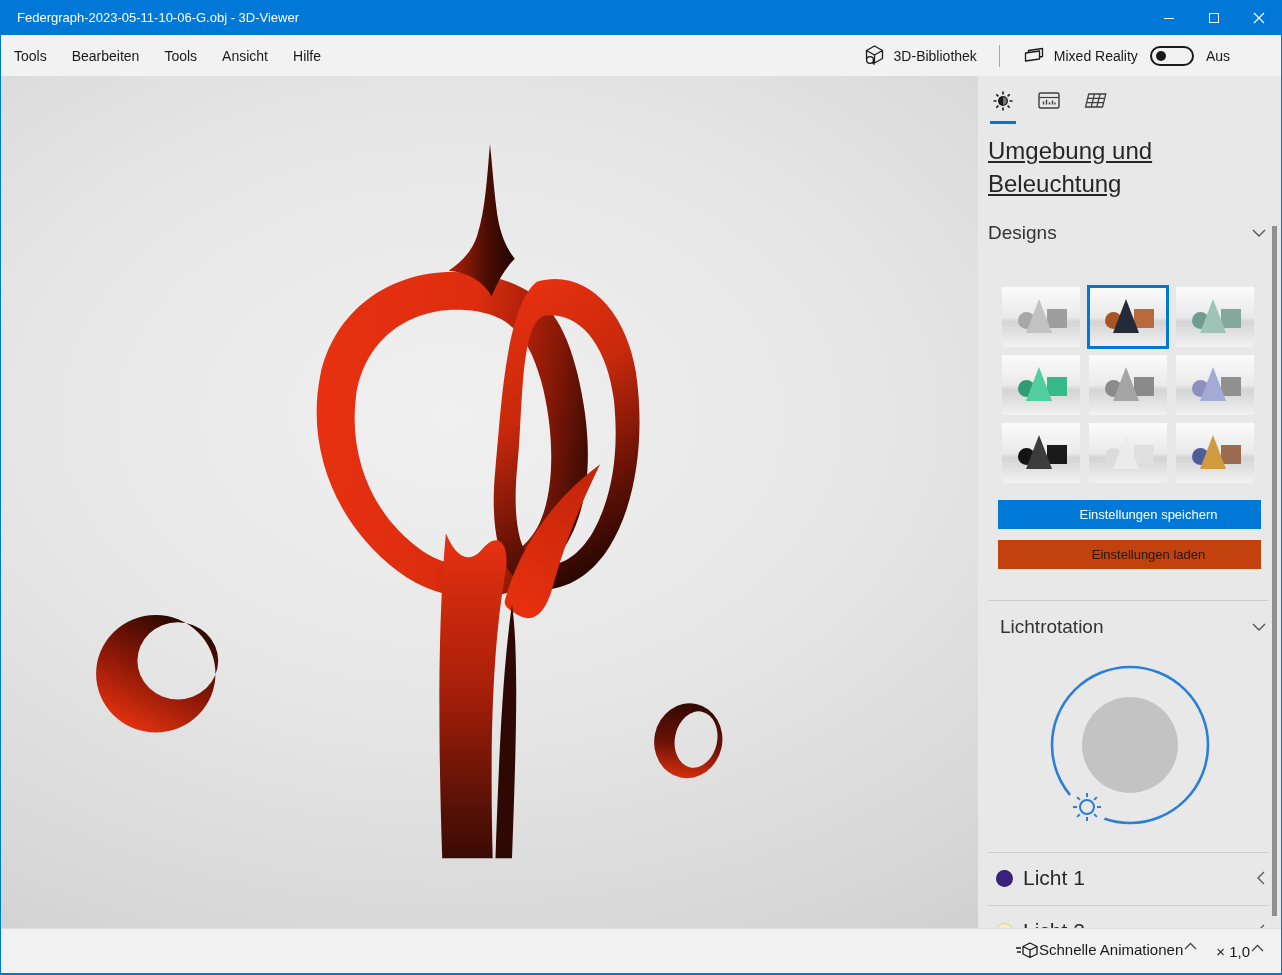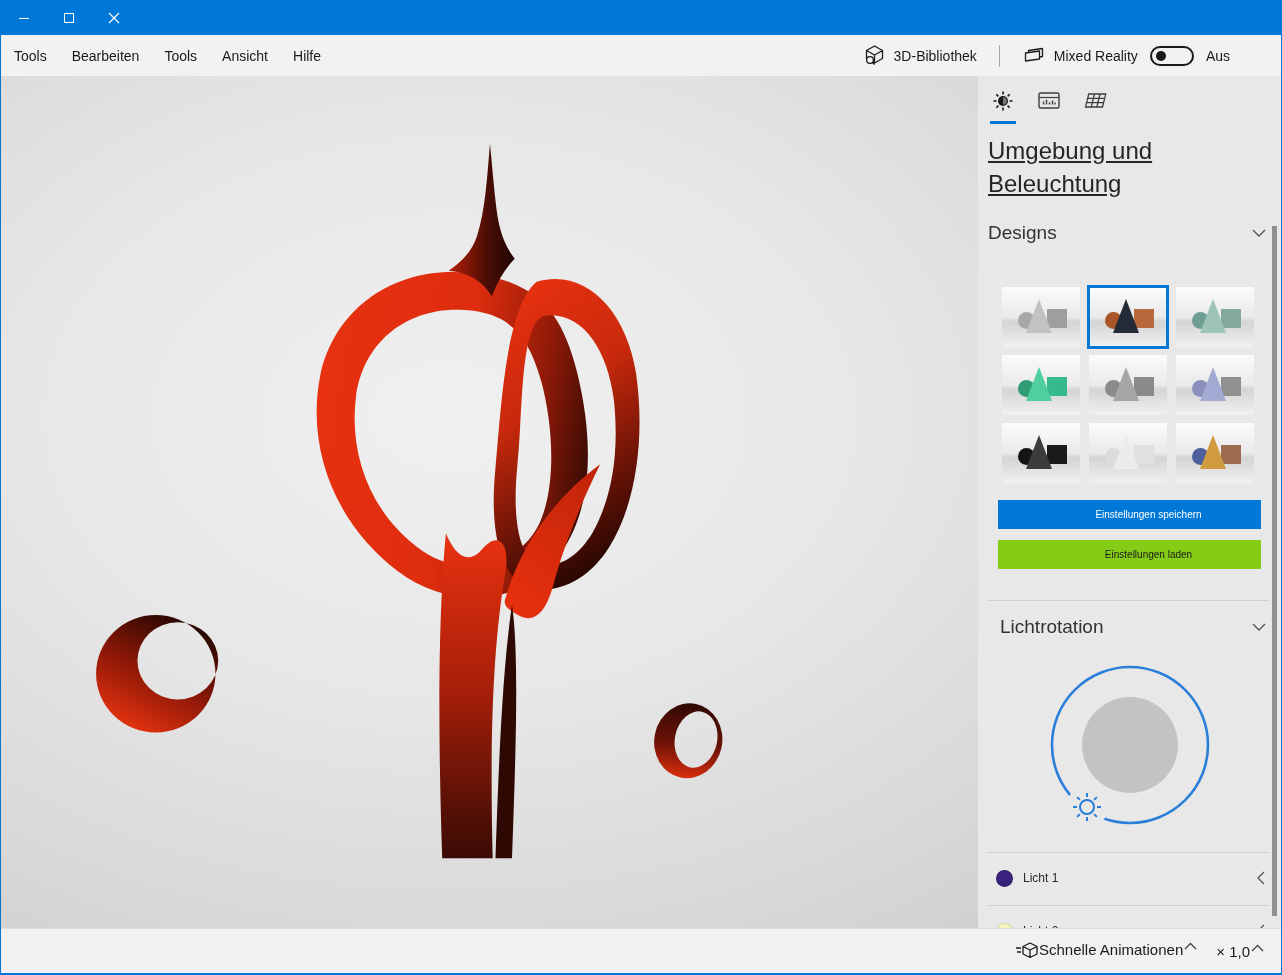--- a/index.html
+++ b/index.html
@@ -41,47 +41,48 @@
   .design-grid{position:absolute;left:24px;top:211px;width:252px;display:grid;
                grid-template-columns:repeat(3,78px);grid-auto-rows:60px;gap:8px 9px;}
   .thumb{position:relative;overflow:hidden;cursor:pointer;
          background:linear-gradient(180deg,#fbfbfb 0%,#eaeaea 50%,#d4d4d4 58%,#f1f1f1 100%);}
   .thumb.selected{outline:3px solid #0078d7;outline-offset:-1px;}
   .thumb .sphere{position:absolute;left:16px;top:25px;width:17px;height:17px;border-radius:50%;}
   .thumb .cube{position:absolute;left:45px;top:22px;width:20px;height:19px;}
   .thumb .cone{position:absolute;left:24px;top:12px;width:0;height:0;
                border-left:13px solid transparent;border-right:13px solid transparent;
                border-bottom:34px solid #999;}
-  .btn{position:absolute;left:20px;width:263px;height:29px;border:none;font-size:10px;cursor:pointer;display:block;padding-left:44px;}
+  .btn{position:absolute;left:20px;width:263px;height:29px;border:none;font-size:13px;cursor:pointer;display:block;padding-left:44px;}
   .btn-save{top:424px;background:#0078d7;color:#fff;}
-  .btn-load{top:464px;background:#84cc16;color:#1a1a1a;}
+  .btn-load{top:464px;background:#c2410c;color:#1a1a1a;}
   .divider{position:absolute;left:10px;right:14px;height:1px;background:#cfcfcf;}
   .d1{top:524px;} .d2{top:776px;} .d3{top:829px;}
   .lightrot-row{top:540px;margin-left:12px;}
   .dial{position:absolute;left:68px;top:589px;cursor:pointer;}
   .light-row{position:absolute;left:0;right:0;height:44px;display:flex;align-items:center;cursor:pointer;}
   .lr1{top:780px;} .lr2{top:833px;}
   .light-dot{width:17px;height:17px;border-radius:50%;margin-left:18px;border:1px solid rgba(0,0,0,.12);}
-  .light-label{font-size:12px;color:#2a2a2a;margin-left:10px;flex:1;}
+  .light-label{font-size:21px;color:#2a2a2a;margin-left:10px;flex:1;}
   .light-chevron{margin-right:16px;display:flex;}
   .scroll-thumb{position:absolute;right:6px;top:150px;width:5px;height:690px;background:#909090;cursor:pointer;}
   
   .bottombar{position:absolute;left:0;top:928px;width:100%;height:45px;background:#f1f1f1;
              border-top:1px solid #dddddd;display:flex;align-items:center;justify-content:flex-end;
              padding-right:16px;font-size:15px;color:#1a1a1a;}
   .bb-group{display:flex;align-items:flex-start;gap:0;cursor:pointer;}
   .bb-speed{margin-left:18px;}
   .chev{display:flex;align-items:center;}
 </style>
 </head>
 <body>
 
 <div class="window">
 
   <div class="titlebar">
+    <div class="title-text">Federgraph-2023-05-11-10-06-G.obj - 3D-Viewer</div>
     <div class="win-btns">
       <div class="win-btn">
         <svg width="12" height="12">
             <rect x="1" y="6" width="10" height="1" fill="#fff"></rect>
           </svg>
       </div>
       <div class="win-btn">
         <svg width="12" height="12">
             <rect x="1.5" y="1.5" width="9" height="9" fill="none" stroke="#fff" stroke-width="1"></rect>
           </svg>

